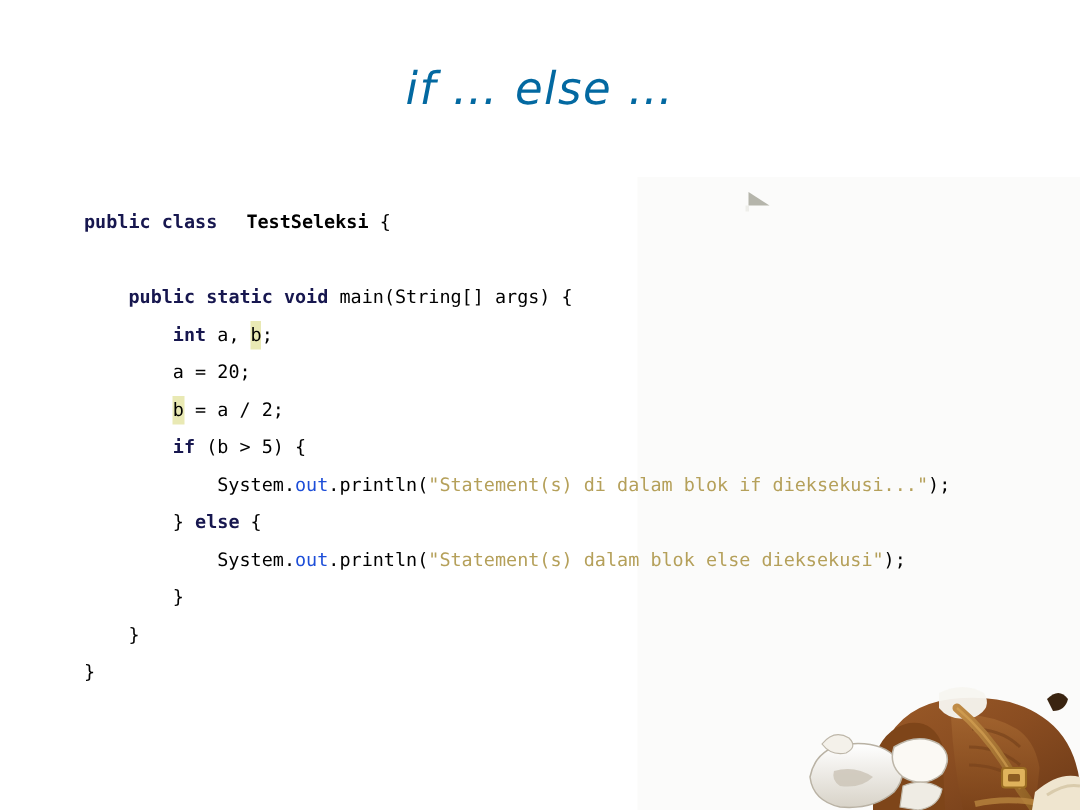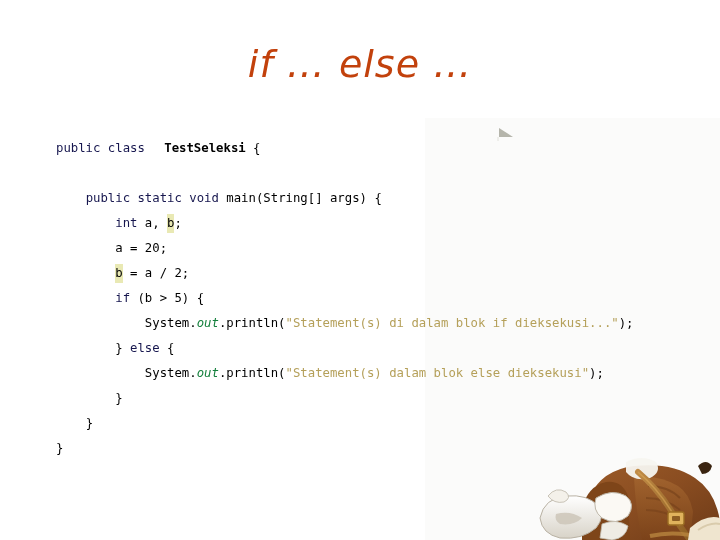--- a/index.html
+++ b/index.html
@@ -32,24 +32,24 @@
 
   
   #slide-title {
     position: absolute;
     left: 0;
     top: 42px;
     width: 720px;
     text-align: center;
     font-family: "DejaVu Sans", sans-serif;
     font-style: italic;
-    font-size: 38px;
+    font-size: 30px;
     font-weight: 400;
     letter-spacing: 1px;
-    color: #c2410c;
+    color: #0369a1;
     white-space: pre;
   }
 
   
   #code-block {
     position: absolute;
     left: 56px;
     top: 136px;
     width: 660px;
     font-family: "DejaVu Sans Mono", monospace;
@@ -57,24 +57,24 @@
     line-height: 25px;
     color: #000000;
     white-space: pre;
   }
 
   .code-line {
     height: 25px;
     white-space: pre;
   }
 
-  .kw      { color: #17174f; }
+  .kw      { color: #17174f; font-weight: bold; }
   .cls     { color: #000000; font-weight: bold; margin-left: 12px; }
   .mth     { color: #000000; font-weight: normal; }
-  .fld     { color: #15803d; font-style: italic; }
+  .fld     { color: #1d4ed8; }
   .str     { color: #b5a05a; }
   .plain   { color: #000000; }
 
   .hl {
     background: #e9e9b4;
     padding: 2px 0 3px 0;
   }
 
   
   #gray-marker {

